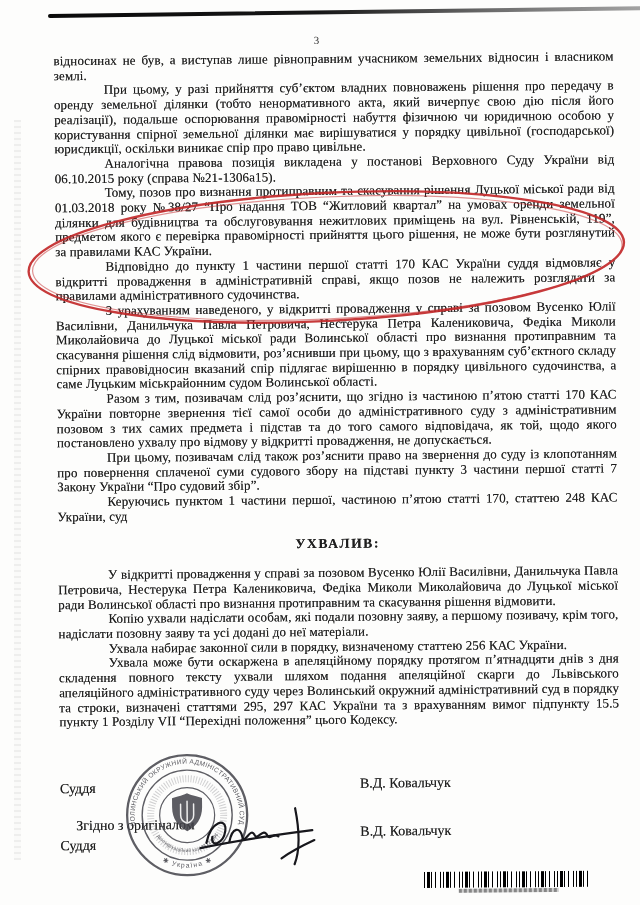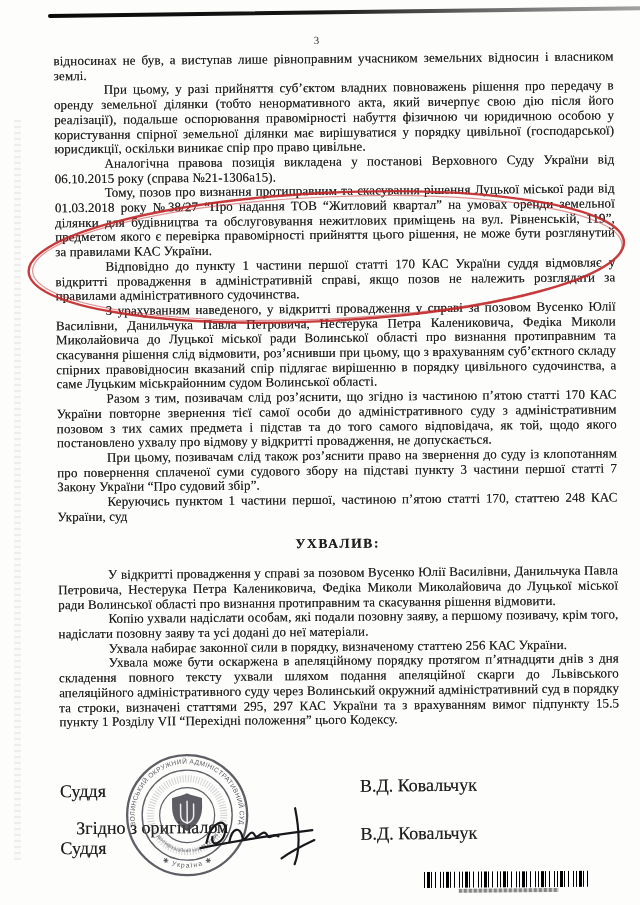--- a/index.html
+++ b/index.html
@@ -30,21 +30,21 @@
   }
   .body-text p{margin:0;text-indent:50px;}
   .body-text p.noindent{text-indent:0;}
   .resolution{
     margin:14px 0 15px;text-align:center;font-size:13.5px;font-weight:bold;
     letter-spacing:1.6px;text-indent:0;
   }
   
   .red-oval{position:absolute;left:18px;top:182px;pointer-events:none;}
   
-  .sig-label{position:absolute;font-size:18px;text-shadow:0 0 .35px rgba(10,10,10,.6);}
+  .sig-label{position:absolute;font-size:14px;text-shadow:0 0 .35px rgba(10,10,10,.6);}
   .lbl-judge1{left:57px;top:779px;}
   .lbl-name1{left:357px;top:776px;}
   .lbl-certified{left:73px;top:816px;}
   .lbl-judge2{left:57px;top:836px;}
   .lbl-name2{left:357px;top:824px;}
   .stamp{position:absolute;left:120px;top:750px;opacity:.86;}
   .signature{position:absolute;left:195px;top:796px;}
   
   .barcode{
     position:absolute;left:420px;top:873px;width:166px;height:16px;

